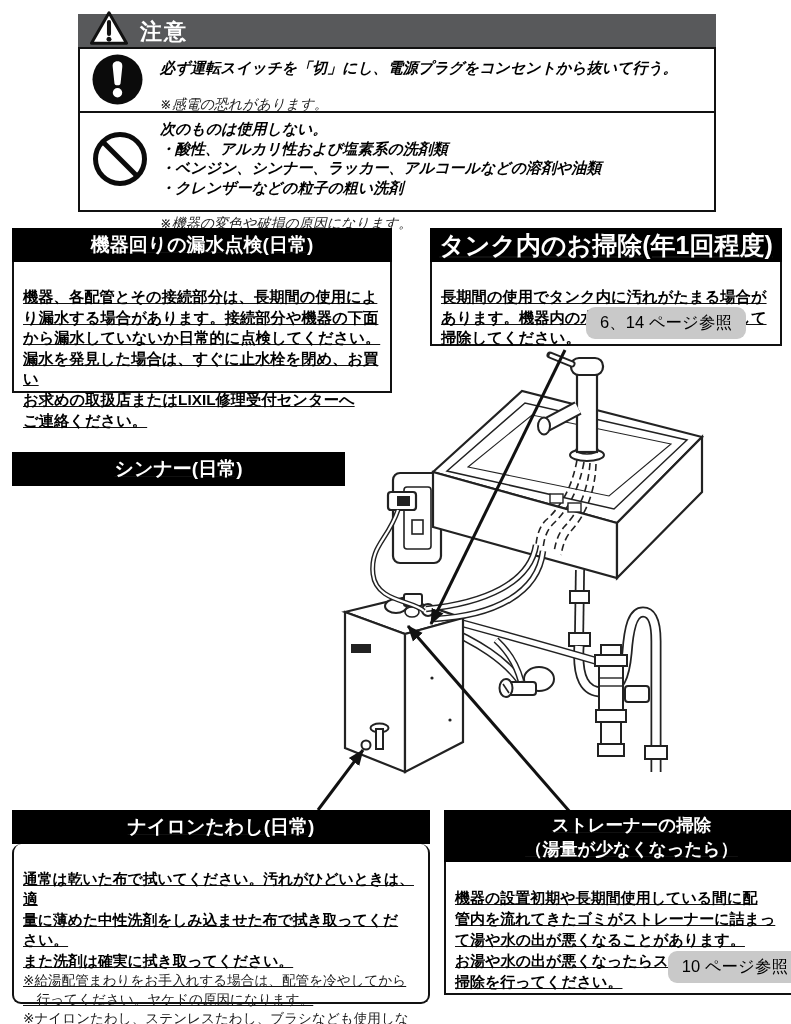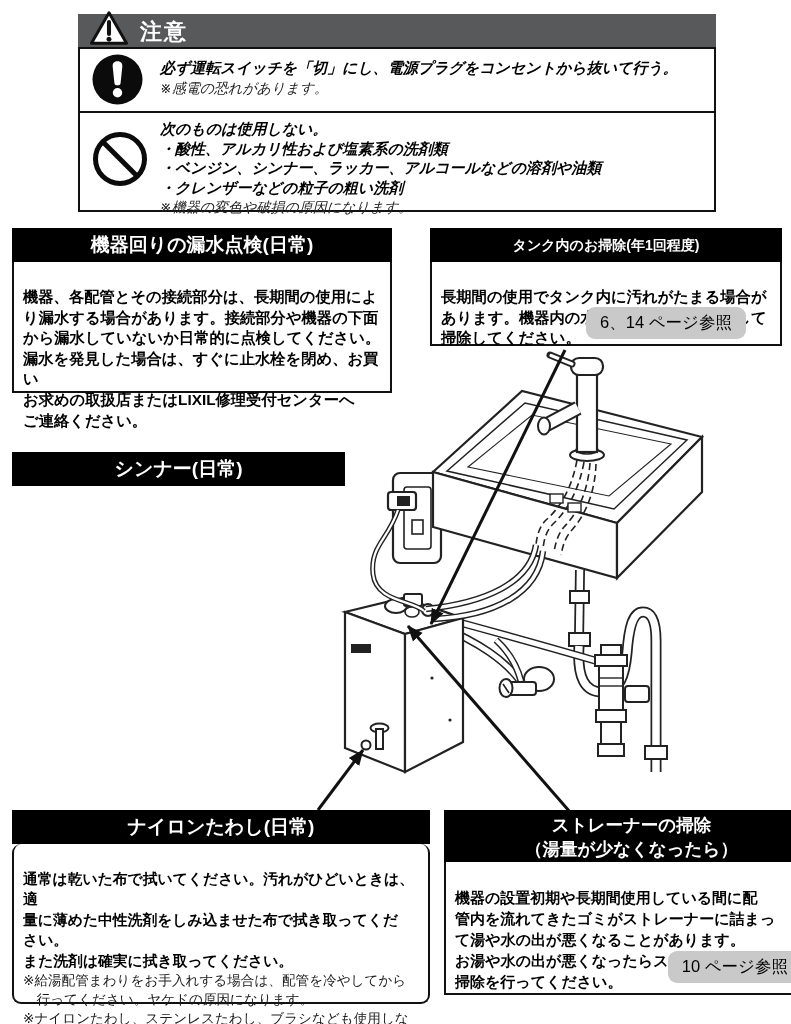--- a/index.html
+++ b/index.html
@@ -20,43 +20,43 @@
   .caution-box{
     left:78px;top:47px;width:638px;height:165px;background:#fff;
     border:2px solid #111;box-sizing:border-box;z-index:2;
   }
   .caution-row{position:relative;font-style:italic;}
   .caution-row1{height:62px;border-bottom:2px solid #111;}
   .caution-row2{height:97px;}
   .c-icon{position:absolute;left:12px;}
   .c-text{position:absolute;left:80px;}
   .c-main{font-weight:bold;font-size:15px;line-height:19.5px;color:#000;}
-  .c-note{font-size:14px;line-height:19px;color:#222;margin-top:1px;}
+  .c-note{font-size:14px;line-height:19px;color:#222;margin-top:17px;}
   
-  .tbox{box-sizing:border-box;z-index:2;background:#fff;}
+  .tbox{box-sizing:border-box;z-index:2;background:#fff;text-decoration:underline;}
   .tbar{
     background:#000;color:#fff;font-weight:bold;text-align:center;
     box-sizing:border-box;
   }
   .tbody{
     border:2px solid #111;border-top:none;box-sizing:border-box;background:#fff;
     padding:5px 8px 4px 9px;position:relative;height:100%;
   }
   .bodytext{font-weight:bold;font-size:15.3px;line-height:20.6px;color:#000;margin-top:20px;}
   .notetext{font-weight:normal;font-size:13.6px;line-height:18.8px;color:#1a1a1a;margin-top:1px;}
   .badge{
     position:absolute;background:#C9C9C9;border-radius:9px;
     font-size:16.5px;font-weight:500;color:#000;padding:5px 14px;white-space:nowrap;
   }
   
   #box-leak{left:12px;top:228px;width:380px;}
   #box-leak .tbar{height:34px;line-height:34px;font-size:19px;}
   #box-leak .tbody{height:131px;}
   #box-tank{left:430px;top:228px;width:352px;}
-  #box-tank .tbar{height:34px;line-height:34px;font-size:14px;}
+  #box-tank .tbar{height:34px;line-height:34px;font-size:25px;}
   #box-tank .tbody{height:84px;}
   #box-env{left:12px;top:452px;width:333px;}
   #box-env .tbar{height:34px;line-height:34px;font-size:19px;}
   #box-env .tbody{height:91px;}
   #box-clean{left:12px;top:810px;width:418px;}
   #box-clean .tbar{height:34px;line-height:34px;font-size:19px;}
   #box-clean .tbody{height:160px;border-radius:9px;}
   #box-clean .bodytext{font-size:14.8px;line-height:20.4px;}
   #box-strainer{left:437px;top:810px;width:382px;padding-left:7px;}
   #box-strainer .tbar{height:52px;font-size:17.5px;line-height:24px;padding-top:3px;}

